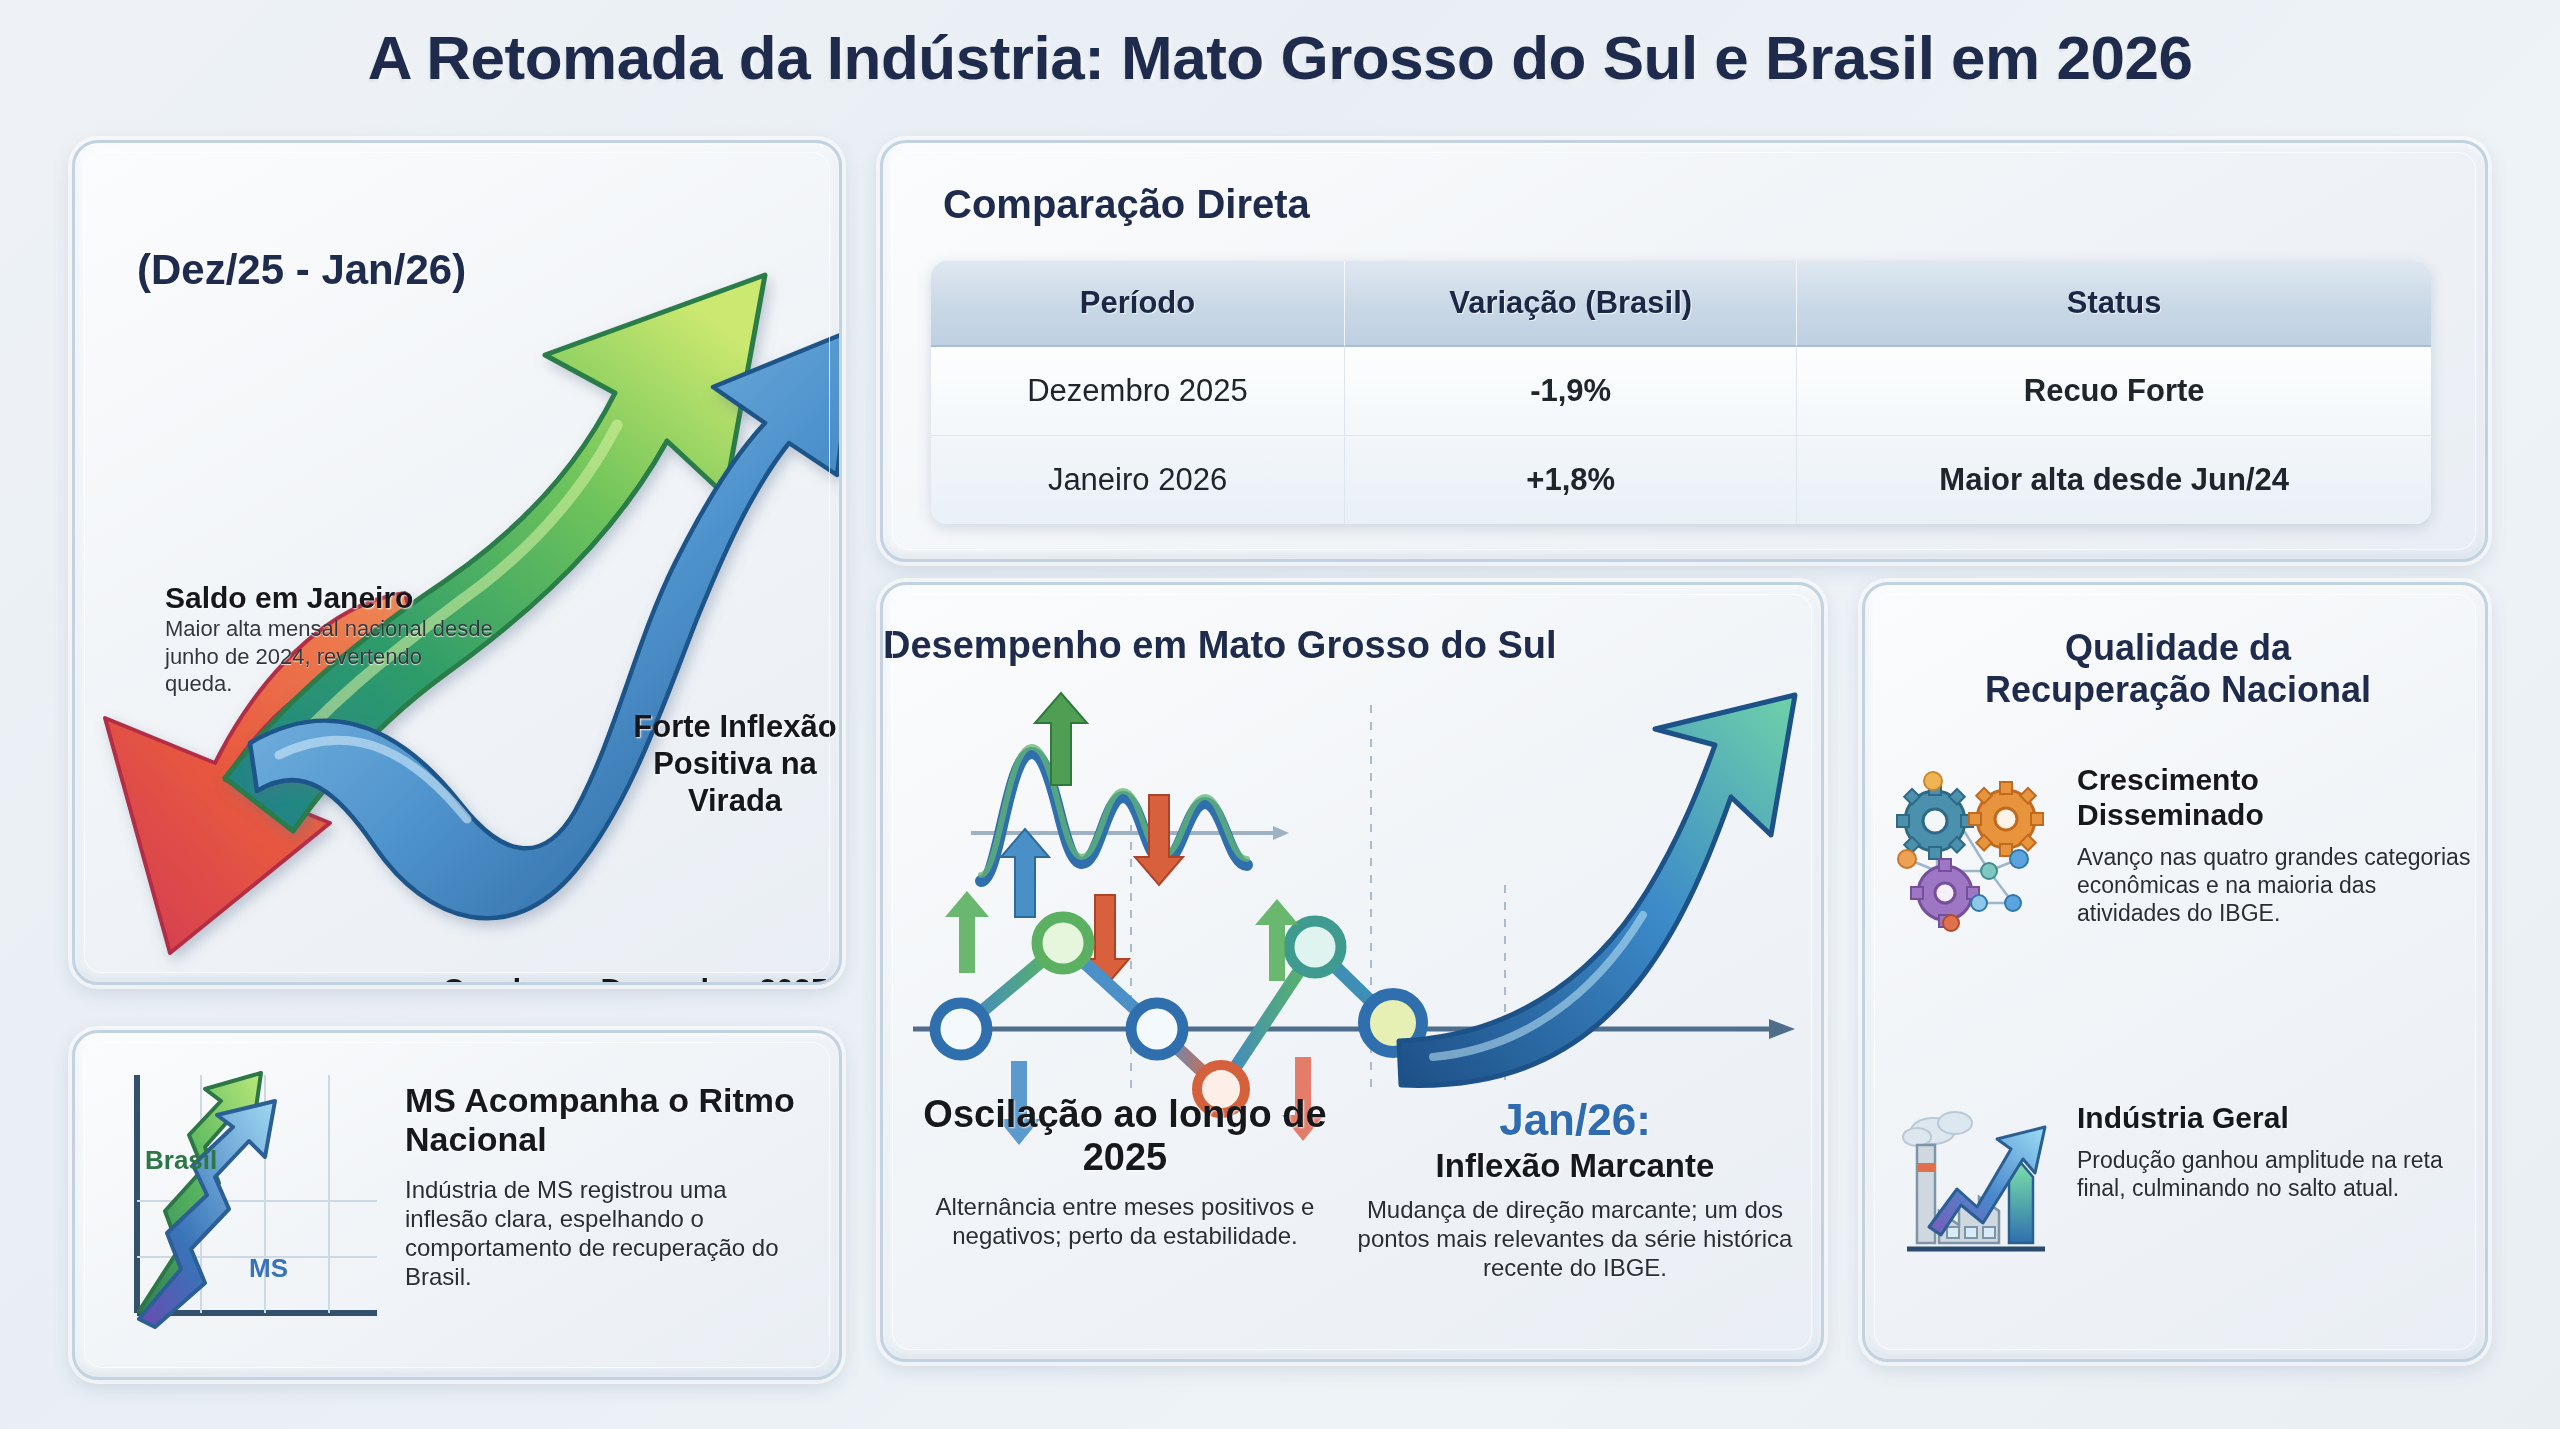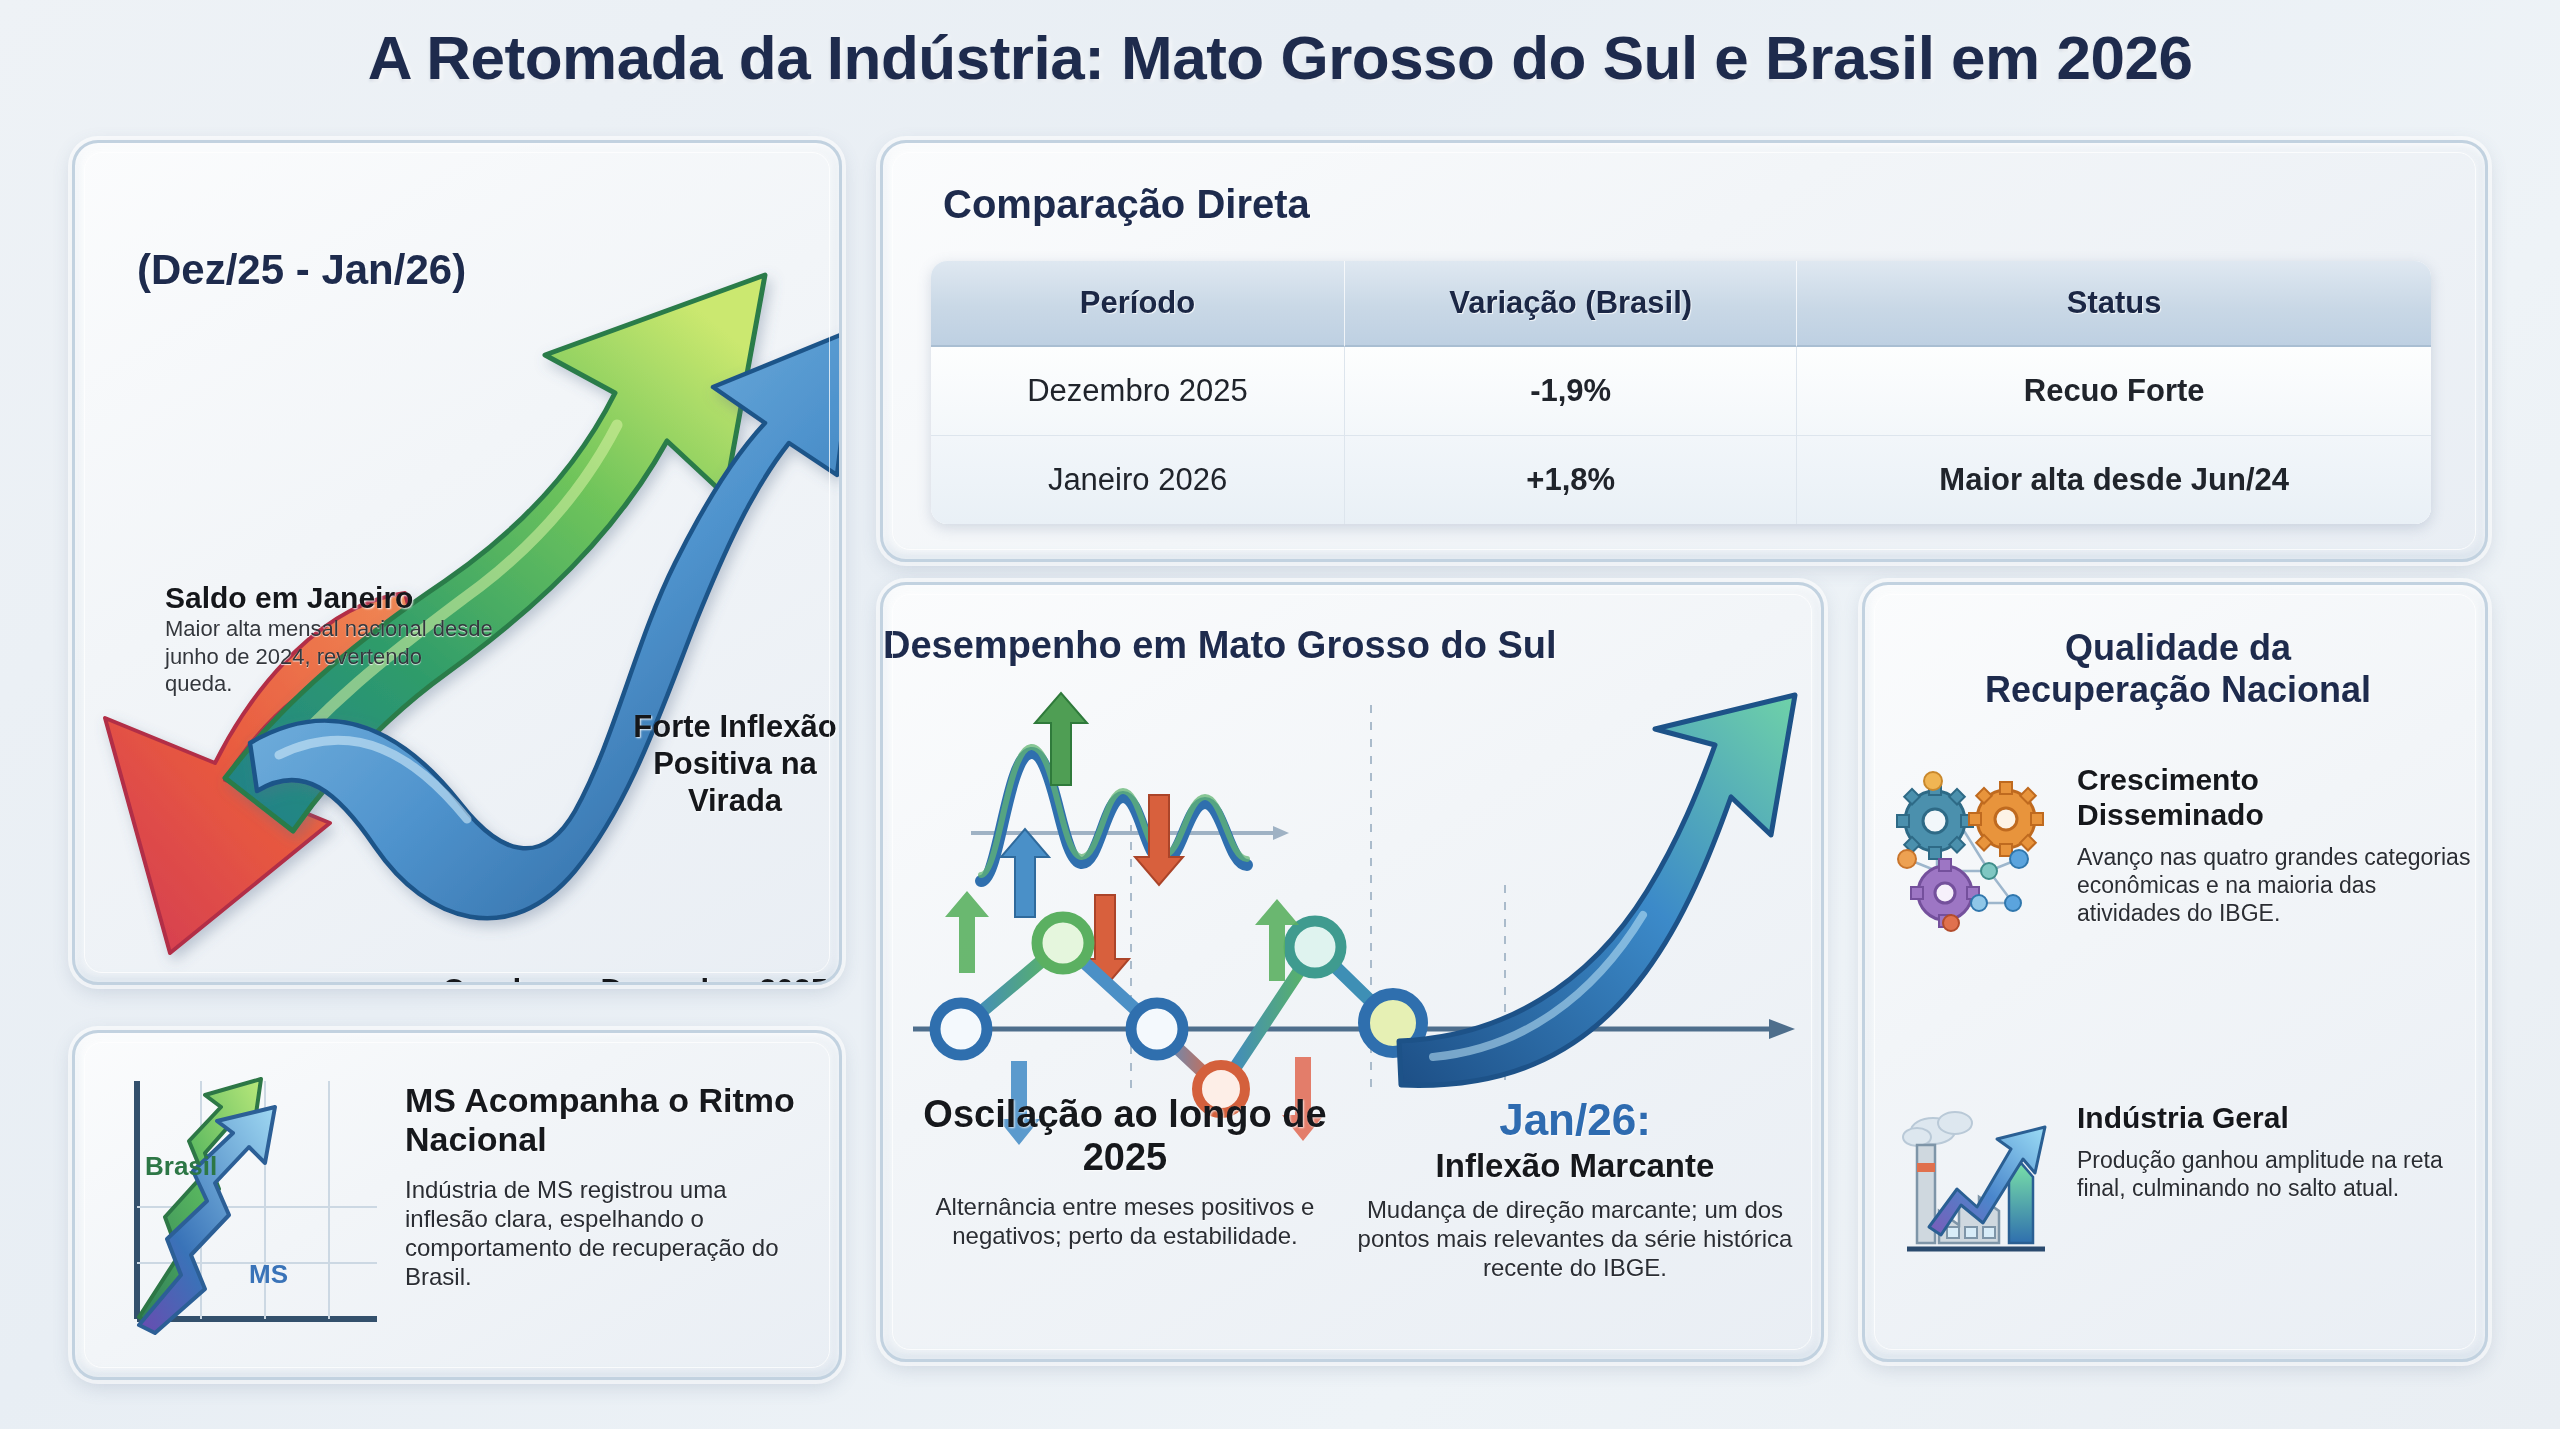--- a/index.html
+++ b/index.html
@@ -123,21 +123,21 @@
   #ms-left-cap .hdg  { font-size: 38px; }
   #ms-left-cap .body-txt { font-size: 24px; margin-top: 12px; }
 
   #ms-right-cap { position:absolute; left: 468px; top: 478px; width: 448px; text-align:center;margin-top:32px; }
   .jan-badge { font-size: 44px; font-weight: 700; color: #2e6bb0; text-shadow: 1px 1px 2px rgba(255,255,255,0.9); }
   #ms-right-cap .hdg { font-size: 33px; margin-top: 2px; }
   #ms-right-cap .body-txt { font-size: 24px; margin-top: 10px; }
 
   
   #panel-acompanha { left: 72px; top: 1030px; width: 770px; height: 350px; }
-  #acomp-art { position:absolute; left: 34px; top: 34px; width: 280px; height: 282px; }
+  #acomp-art { position:absolute; left: 34px; top: 28px; width: 280px; height: 282px; }
   #acomp-txt { position:absolute; left: 330px; top: 48px; width: 400px; }
   #acomp-txt .hdg { font-size: 34px; }
   #acomp-txt .body-txt { font-size: 24px; margin-top: 16px; }
 
   
   #panel-qual { left: 1862px; top: 582px; width: 626px; height: 780px; }
   #qual-title { left: 0; top: 42px; width: 626px; text-align:center; font-size: 36px; }
 
   .qual-row { position:absolute; display:flex; gap: 14px; align-items:flex-start; }
   #qual-row-1 { left: 28px; top: 178px; width: 580px; }

